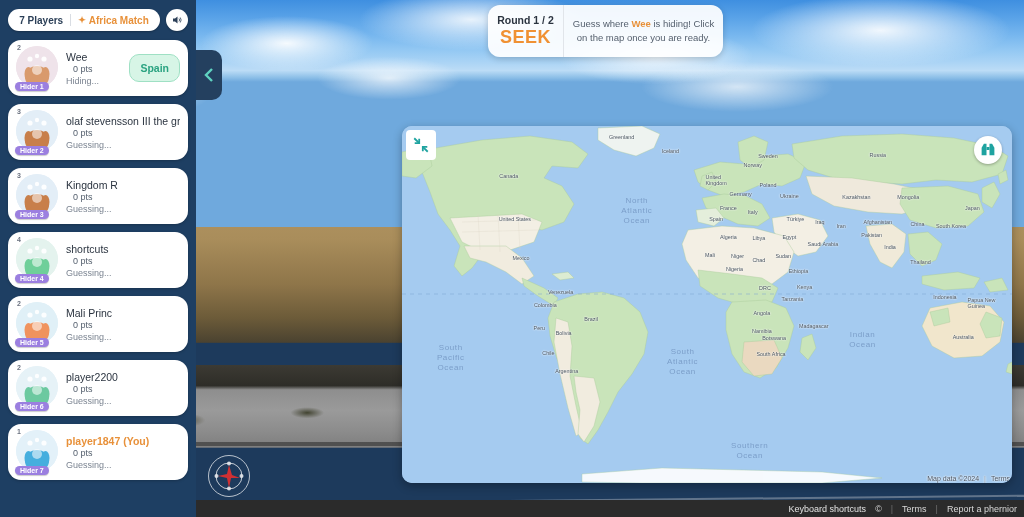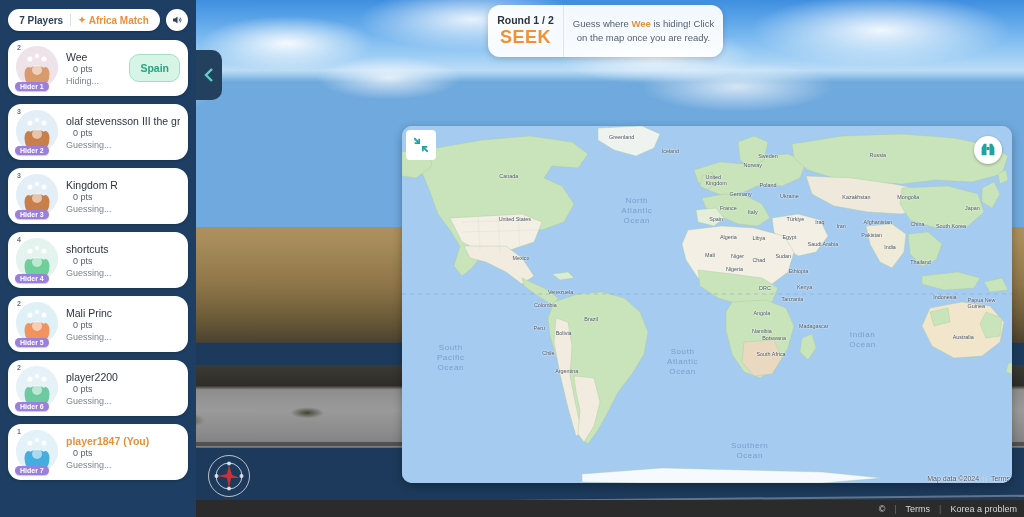--- a/index.html
+++ b/index.html
@@ -236,25 +236,26 @@
       <circle cx="15" cy="15" r="13" fill="none" stroke="rgba(255,255,255,.8)" stroke-width="1"></circle>
       <path d="M15 4 L18 14 L26 17 L17 17 L15 27 L13 17 L4 15 L13 13 Z" fill="#e03030"></path>
       <circle cx="15" cy="2.5" r="2" fill="rgba(255,255,255,.85)"></circle>
       <circle cx="27.5" cy="15" r="2" fill="rgba(255,255,255,.85)"></circle>
       <circle cx="15" cy="27.5" r="2" fill="rgba(255,255,255,.85)"></circle>
       <circle cx="2.5" cy="15" r="2" fill="rgba(255,255,255,.85)"></circle>
     </svg>
   </div>
 
   <div class="sv-bottombar">
+    <span class="bb-item bb-left">Keyboard shortcuts</span>
     <span class="bb-item">©</span>
     <span class="bb-sep">|</span>
     <span class="bb-item">Terms</span>
     <span class="bb-sep">|</span>
-    <span class="bb-item">Korea a problem</span>
+    <span class="bb-item">Report a phernior</span>
   </div>
 
   <div class="round-banner">
     <div class="rb-left">
       <div class="rb-round">Round 1 / 2</div>
       <div class="rb-phase">SEEK</div>
     </div>
     <div class="rb-right">
       <span>
         <span>Guess where </span><span class="hl">Wee</span><span> is hiding! Click on the map once you are ready.</span>

